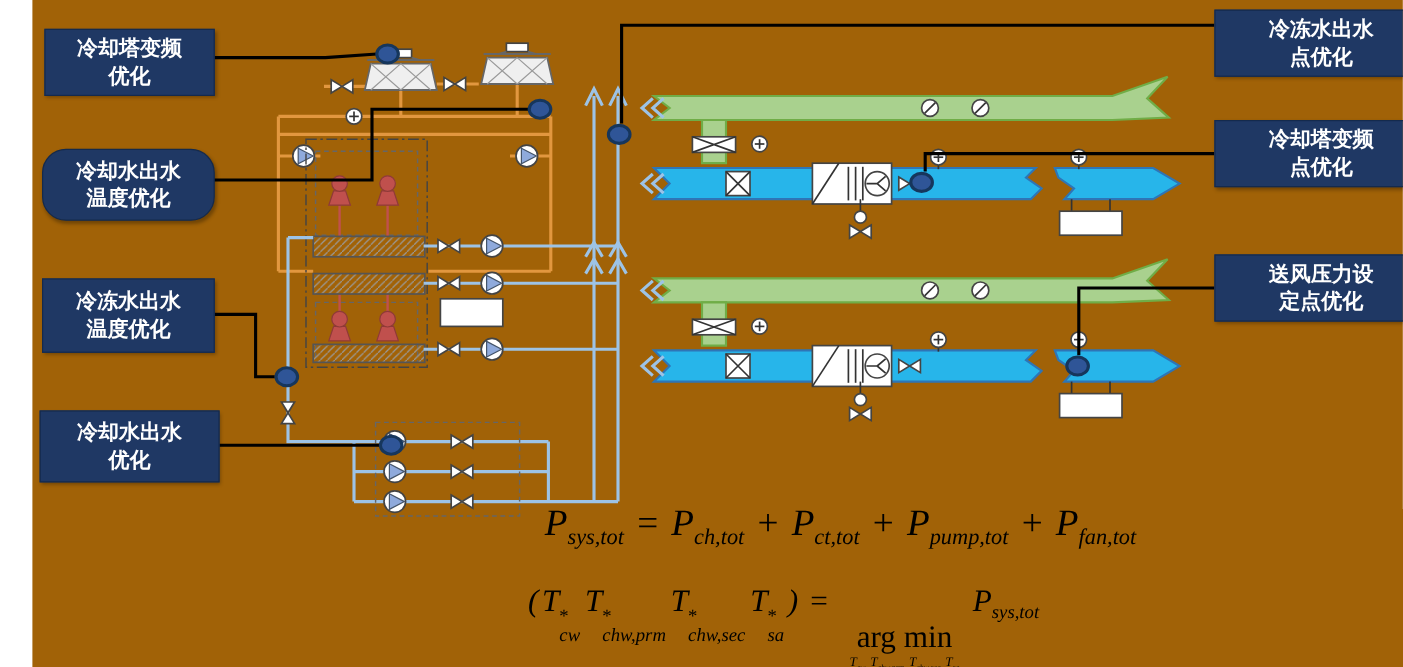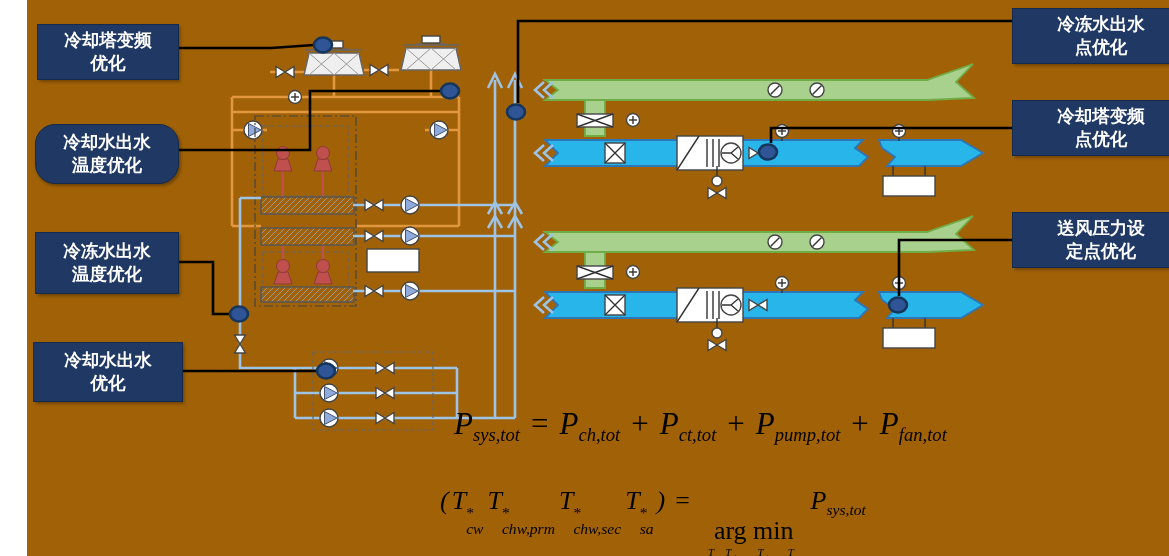--- a/index.html
+++ b/index.html
@@ -11,21 +11,21 @@
   .lbox{position:absolute;background:var(--label-bg,#1F3864);color:var(--label-text,#fff);
         display:flex;align-items:center;justify-content:center;text-align:center;
         white-space:pre-line;font-weight:bold;font-size:17.5px;line-height:1.3;
         border:1px solid #142a4d;box-shadow:1.5px 2px 3px rgba(0,0,0,.3);}
 
   .objective{position:absolute;left:92px;top:502px;font-size:27px;font-weight:bold;color:#000;}
 
   
   .formula{position:absolute;font-family:"Liberation Serif",serif;font-style:italic;
            color:#000;white-space:nowrap;}
-  .f1{left:425px;top:406px;font-size:31px;text-align:right;}
+  .f1{left:425px;top:418px;font-size:31px;text-align:right;}
   .f2{left:412px;top:486px;font-size:26px;}
   .f-op{font-style:normal;margin:0 9px;}
   .f-text{margin:0 1px;}
   .f-var{margin:0 2px;}
   .f-sub{font-size:60%;font-style:italic;}
   .f-stack{display:inline-flex;flex-direction:column;align-items:flex-start;
            font-size:60%;line-height:1.05;vertical-align:-0.55em;}
   .f-sup{font-style:normal;}
   .f-argmin{display:inline-flex;flex-direction:column;align-items:center;
             vertical-align:-1.15em;margin:0 7px;}

